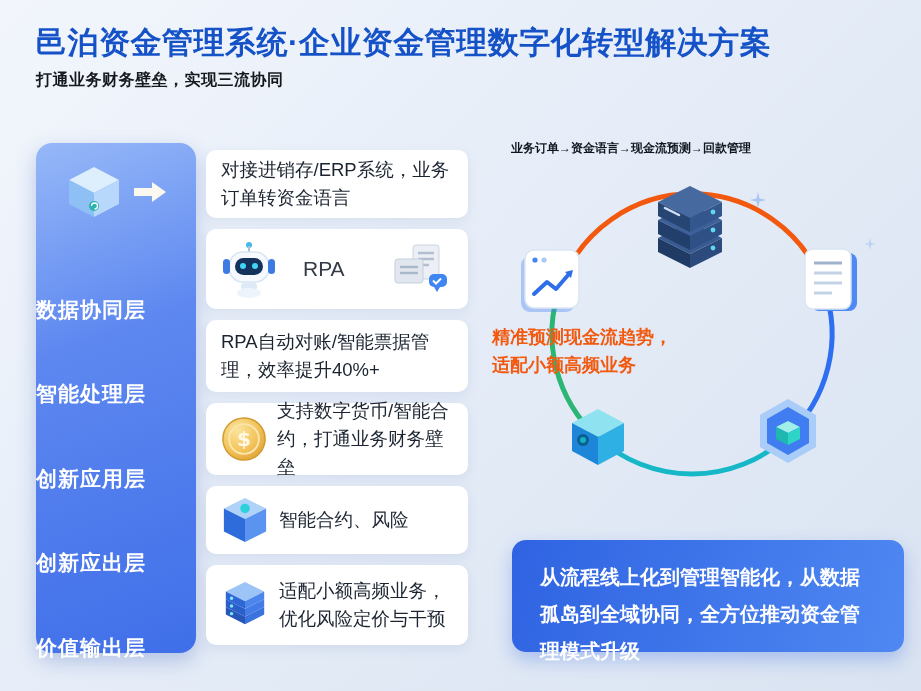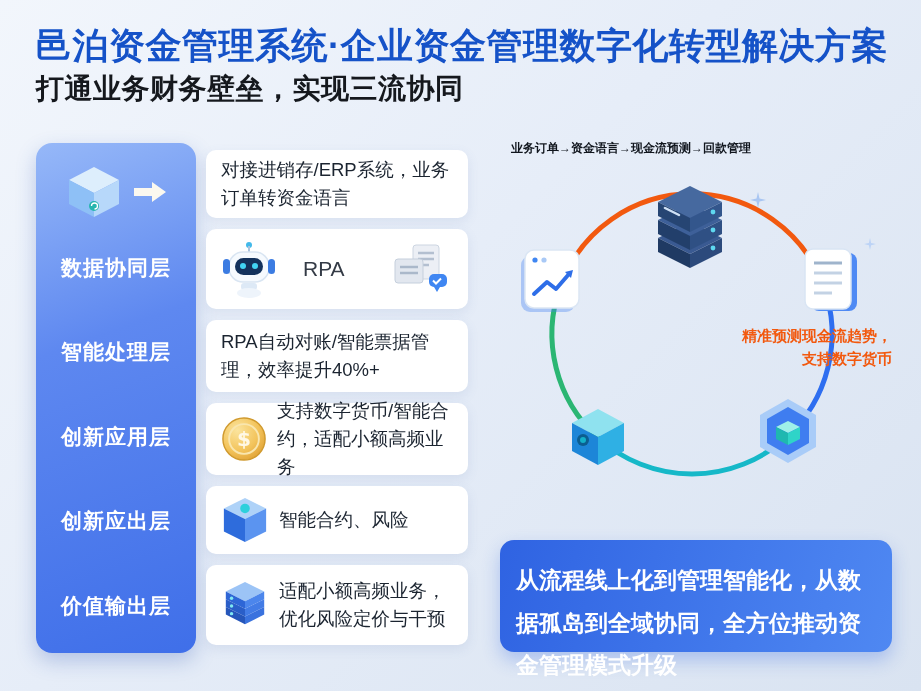--- a/index.html
+++ b/index.html
@@ -4,37 +4,37 @@
 <style>
   html,body{margin:0;padding:0;background:#dfe7f2;}
   *{box-sizing:border-box;}
   .canvas{
     position:relative;width:921px;height:691px;overflow:hidden;
     font-family:"Liberation Sans","DejaVu Sans",sans-serif;
     background:linear-gradient(135deg,#f2f6fc 0%,#e6edf8 45%,#d9e3f1 100%);
   }
   .title{
     position:absolute;left:36px;top:22px;width:860px;
-    font-size:36px;font-weight:800;color:#1552c8;letter-spacing:.5px;
+    font-size:31px;font-weight:800;color:#1552c8;letter-spacing:.5px;
   }
   .subtitle{
     position:absolute;left:36px;top:70px;width:700px;
-    font-size:28px;font-weight:700;color:#15181d;letter-spacing:.5px;
+    font-size:16px;font-weight:700;color:#15181d;letter-spacing:.5px;
   }
   .sidebar{
     position:absolute;left:36px;top:143px;width:160px;height:510px;
     border-radius:16px;
     background:linear-gradient(160deg,#96b8f8 0%,#5e88f0 38%,#3f6fe9 100%);
     box-shadow:0 8px 20px rgba(48,86,180,.28);
   }
   .sb-cube{position:absolute;left:30px;top:22px;}
   .sb-arrow{position:absolute;left:96px;top:36px;}
   .layer{
-    position:absolute;left:0;width:100%;text-align:center;
-    color:#ffffff;font-size:21px;font-weight:700;letter-spacing:1px;
+    position:absolute;left:0;width:100%;
+    color:#ffffff;font-size:21px;font-weight:700;letter-spacing:1px;margin-top:42px;
   }
   .layer.l0{top:111px}.layer.l1{top:195px}.layer.l2{top:280px}
   .layer.l3{top:364px}.layer.l4{top:449px}
   .cards{
     position:absolute;left:206px;top:150px;width:262px;
     display:flex;flex-direction:column;gap:11px;
   }
   .card{
     background:#ffffff;border-radius:10px;
     box-shadow:0 4px 12px rgba(90,118,170,.12);
@@ -54,31 +54,31 @@
   .diagram{position:absolute;left:492px;top:172px;width:400px;height:345px;}
   .ring{position:absolute;left:0;top:0;width:400px;height:345px;}
   .ring path{fill:none;stroke-width:5;stroke-linecap:round;}
   .dicon{position:absolute;transform:translate(-50%,-50%);}
   .di-server{left:198px;top:58px;}
   .di-browser{left:60px;top:111px;}
   .di-doc{left:339px;top:111px;}
   .di-cube{left:106px;top:268px;}
   .di-hex{left:296px;top:261px;}
   .center-text{
-    position:absolute;left:0;top:152px;width:100%;text-align:right;
-    color:#f2590f;font-size:15px;font-weight:700;line-height:1.55;
+    position:absolute;left:0;top:152px;width:100%;text-align:left;
+    color:#f2590f;font-size:18px;font-weight:700;line-height:1.55;
   }
   .sparkle{position:absolute;}
   .footer-box{
-    position:absolute;left:500px;top:540px;width:392px;height:112px;
+    position:absolute;left:512px;top:540px;width:392px;height:112px;
     border-radius:14px;
     background:linear-gradient(105deg,#2f63e2 0%,#4f88f2 100%);
     box-shadow:0 8px 18px rgba(47,99,226,.30);
-    color:#ffffff;font-size:23px;font-weight:600;line-height:1.85;
-    padding:19px 16px;
+    color:#ffffff;font-size:20px;font-weight:600;line-height:1.85;
+    padding:19px 28px;
   }
 </style>
 </head>
 <body>
 
 <div class="canvas">
 
   <div class="title">邑泊资金管理系统·企业资金管理数字化转型解决方案</div>
   <div class="subtitle">打通业务财务壁垒，实现三流协同</div>
 
@@ -154,21 +154,21 @@
               <stop offset="0%" stop-color="#fbe49d"></stop>
               <stop offset="60%" stop-color="#f3c45c"></stop>
               <stop offset="100%" stop-color="#dfa033"></stop>
             </radialGradient>
           </defs>
           <circle cx="24" cy="24" r="22" fill="url(#gold)" stroke="#d09a2e" stroke-width="1.5"></circle>
           <circle cx="24" cy="24" r="15.5" fill="none" stroke="#f9e6ae" stroke-width="2"></circle>
           <text x="24" y="31.5" text-anchor="middle" font-size="21" font-weight="bold" fill="#fff8e6" font-family="DejaVu Sans, sans-serif">$</text>
         </svg>
       </span>
-      <div class="txt">支持数字货币/智能合约，适配小额高频业务</div>
+      <div class="txt">支持数字货币/智能合约，打通业务财务壁垒</div>
     </div>
 
     <div class="card c5">
       <span class="icn">
         <svg width="48" height="48" viewBox="0 0 50 50">
           <polygon points="25,2 47,13 25,24 3,13" fill="#aed2f8"></polygon>
           <polygon points="3,13 25,24 25,48 3,37" fill="#2e6cdc"></polygon>
           <polygon points="47,13 25,24 25,48 47,37" fill="#5b94f0"></polygon>
           <circle cx="25" cy="13" r="5" fill="#2ed0dc"></circle>
         </svg>
@@ -295,21 +295,21 @@
         </svg>
     </span>
     <span class="sparkle" style="left:372px;top:64px;">
       <svg width="12" height="12" viewBox="0 0 16 16">
           <path d="M8 0 L9.5 6.5 L16 8 L9.5 9.5 L8 16 L6.5 9.5 L0 8 L6.5 6.5 z" fill="#bcd3f6"></path>
         </svg>
     </span>
 
     <div class="center-text">
       <div>精准预测现金流趋势，</div>
-      <div>支持数字货币</div>
+      <div>适配小额高频业务</div>
     </div>
   </div>
 
   <div class="footer-box">
     <span>从流程线上化到管理智能化，从数据孤岛到全域协同，全方位推动资金管理模式升级</span>
   </div>
 
 </div>
 
 </body></html>

